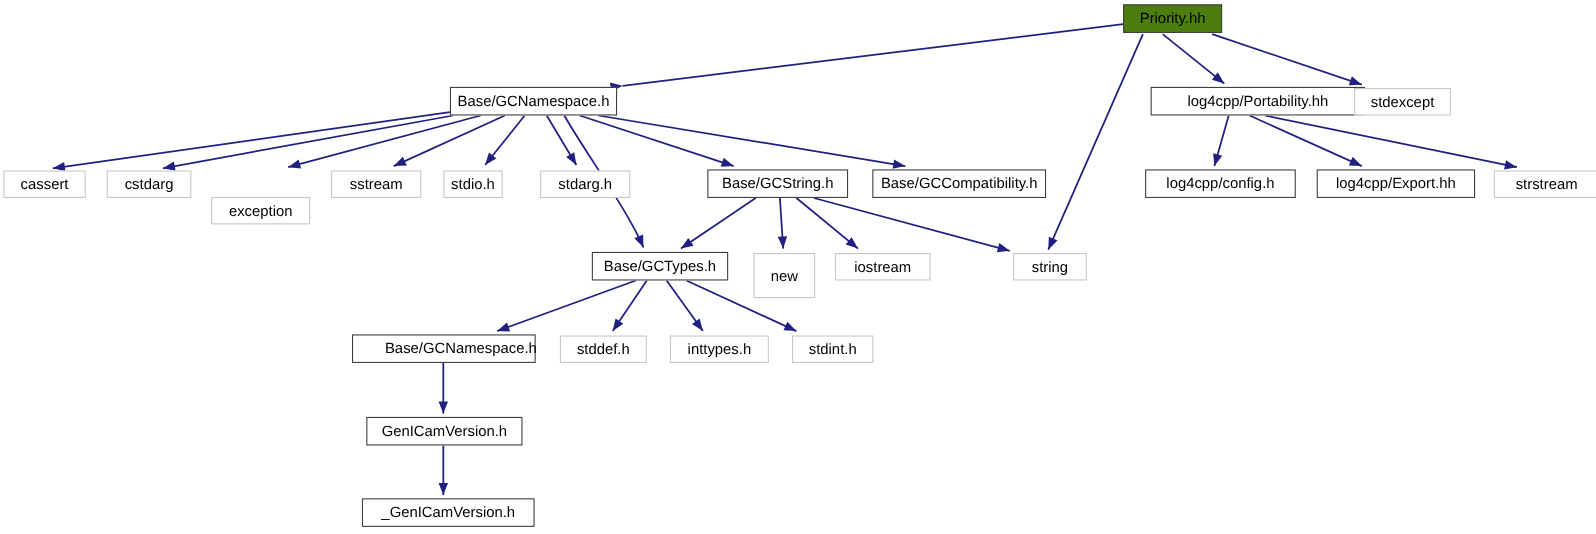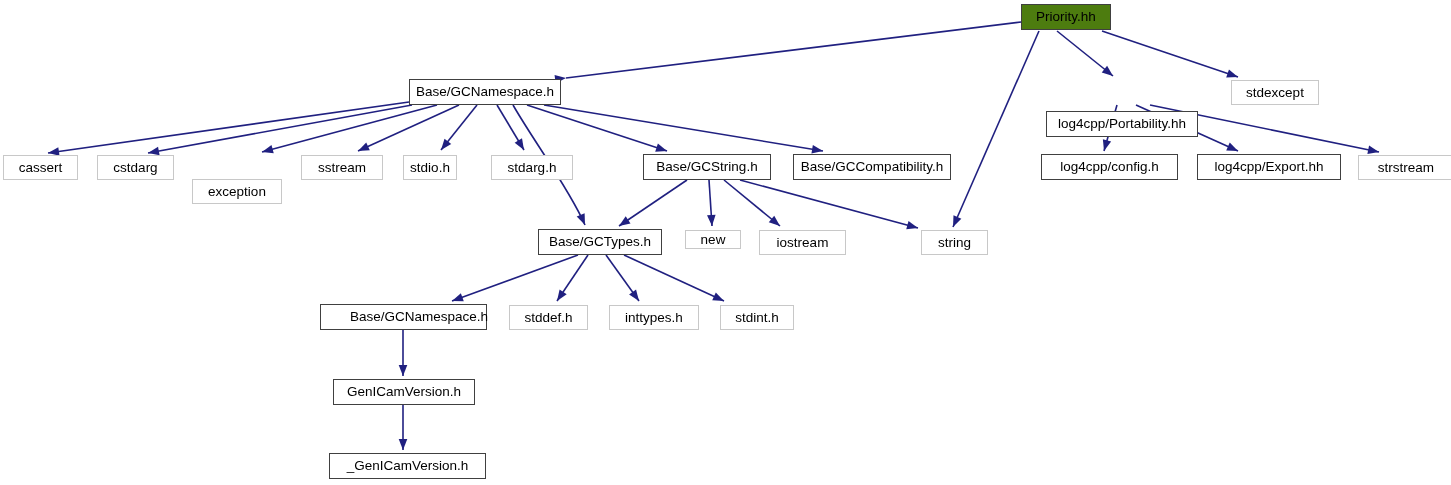--- a/index.html
+++ b/index.html
@@ -113,21 +113,21 @@
         <polygon points="0,0 -11,-4.3 -11,4.3" fill="#202080" transform="translate(1379,152) rotate(11.6)"></polygon>
       </g>
   </svg>
   <div id="node-layer">
       <div class="node current" style="left: 1021px; top: 4px; width: 90px; height: 26px;">
         <span class="lbl">Priority.hh</span>
       </div>
       <div class="node local" style="left: 409px; top: 79px; width: 152px; height: 26px;">
         <span class="lbl">Base/GCNamespace.h</span>
       </div>
-      <div class="node local" style="left: 1046px; top: 79px; width: 152px; height: 26px; margin-top: 32px;">
+      <div class="node local" style="left: 1046px; top: 79px; width: 195px; height: 26px;">
         <span class="lbl">log4cpp/Portability.hh</span>
       </div>
       <div class="node ext" style="left: 1231px; top: 80px; width: 88px; height: 25px;">
         <span class="lbl">stdexcept</span>
       </div>
       <div class="node ext" style="left: 3px; top: 155px; width: 75px; height: 25px;">
         <span class="lbl">cassert</span>
       </div>
       <div class="node ext" style="left: 97px; top: 155px; width: 77px; height: 25px;">
         <span class="lbl">cstdarg</span>
@@ -155,21 +155,21 @@
       </div>
       <div class="node local" style="left: 1197px; top: 154px; width: 144px; height: 26px;">
         <span class="lbl">log4cpp/Export.hh</span>
       </div>
       <div class="node ext" style="left: 1358px; top: 155px; width: 96px; height: 25px;">
         <span class="lbl">strstream</span>
       </div>
       <div class="node local" style="left: 538px; top: 229px; width: 124px; height: 26px;">
         <span class="lbl">Base/GCTypes.h</span>
       </div>
-      <div class="node ext" style="left: 685px; top: 230px; width: 56px; height: 19px;">
+      <div class="node ext" style="left: 685px; top: 230px; width: 56px; height: 41px;">
         <span class="lbl">new</span>
       </div>
       <div class="node ext" style="left: 759px; top: 230px; width: 87px; height: 25px;">
         <span class="lbl">iostream</span>
       </div>
       <div class="node ext" style="left: 921px; top: 230px; width: 67px; height: 25px;">
         <span class="lbl">string</span>
       </div>
       <div class="node local" style="left: 320px; top: 304px; width: 167px; height: 26px; padding-left: 31px;">
         <span class="lbl">Base/GCNamespace.h</span>

